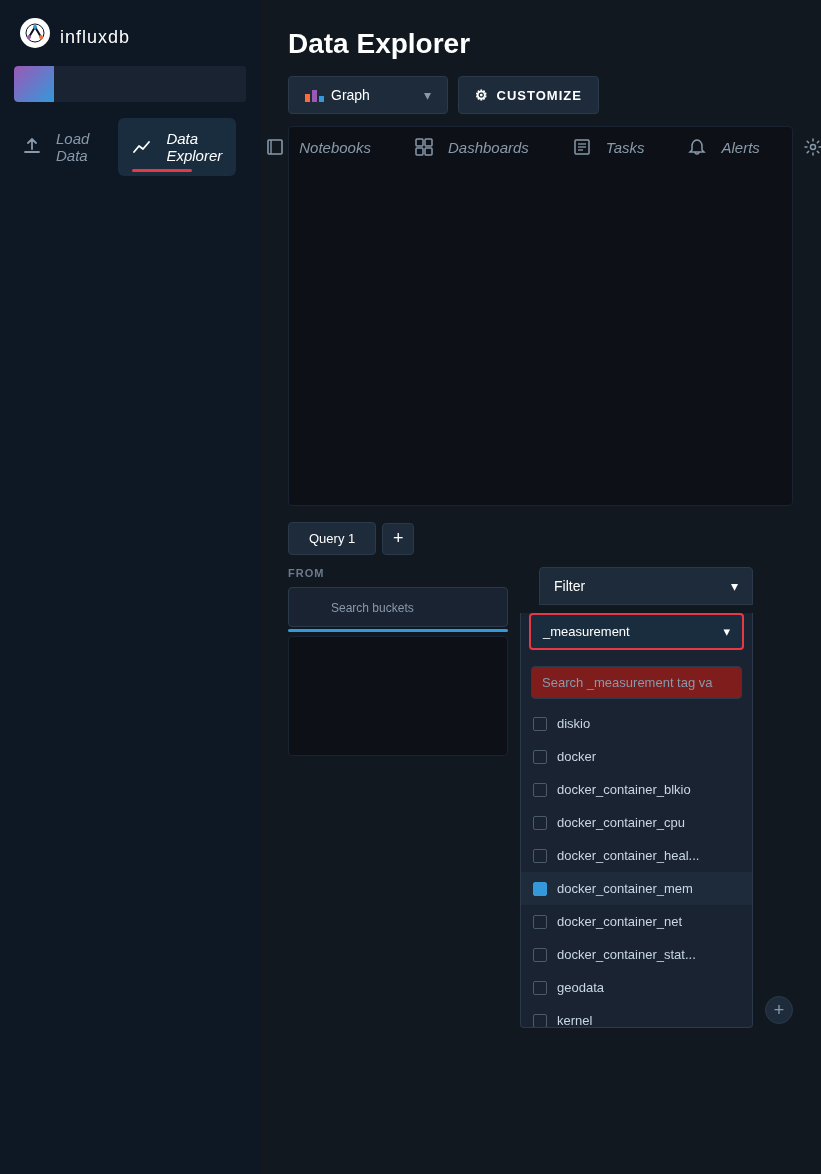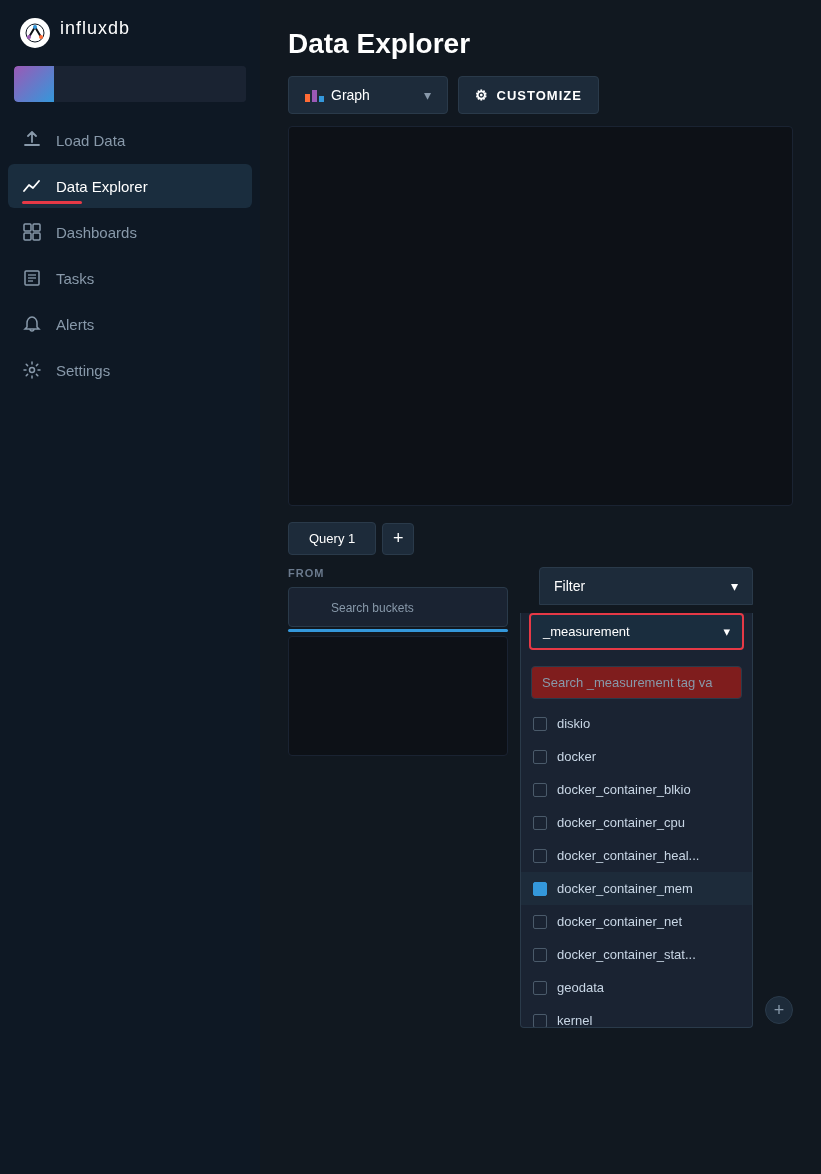--- a/index.html
+++ b/index.html
@@ -18,21 +18,21 @@
       min-height: 1174px;
       background: #0e1824;
       display: flex;
       flex-direction: column;
       padding-top: 0;
       flex-shrink: 0;
     }
 
     .sidebar-logo {
       display: flex;
-      align-items: flex-start;
+      align-items: flex-end;
       padding: 18px 20px;
       gap: 10px;
     }
 
     .logo-icon {
       width: 30px;
       height: 30px;
       border-radius: 50%;
       background: #ffffff;
       display: flex;
@@ -73,23 +73,24 @@
       position: absolute;
       right: 0;
       top: 0;
       left: 40px;
       height: 100%;
       background: #1a2332;
     }
 
     .sidebar-nav {
       display: flex;
-      flex-direction: column;
-      gap: 2px;
+      flex-direction: row;
+      gap: 15px;
       padding: 0 8px;
+      font-style: italic;
     }
 
     .nav-item {
       display: flex;
       align-items: center;
       gap: 14px;
       padding: 12px 14px;
       border-radius: 6px;
       cursor: pointer;
       font-size: 15px;
@@ -485,20 +486,29 @@
     <div class="nav-item active">
       <span class="nav-item-icon">
         <svg width="18" height="18" viewBox="0 0 18 18" fill="none">
           <polyline points="1,14 6,8 10,11 16,4" stroke="#ffffff" stroke-width="1.8" stroke-linecap="round" stroke-linejoin="round"></polyline>
         </svg>
       </span>
       <span>Data Explorer</span>
       <div class="nav-active-underline"></div>
     </div>
 
+    <div class="nav-item">
+      <span class="nav-item-icon">
+        <svg width="18" height="18" viewBox="0 0 18 18" fill="none">
+          <rect x="2" y="2" width="14" height="14" rx="1" stroke="#8899aa" stroke-width="1.6"></rect>
+          <line x1="5" y1="2" x2="5" y2="16" stroke="#8899aa" stroke-width="1.4"></line>
+        </svg>
+      </span>
+      <span>Notebooks</span>
+    </div>
 
     <div class="nav-item">
       <span class="nav-item-icon">
         <svg width="18" height="18" viewBox="0 0 18 18" fill="none">
           <rect x="1" y="1" width="7" height="7" rx="1" stroke="#8899aa" stroke-width="1.5"></rect>
           <rect x="10" y="1" width="7" height="7" rx="1" stroke="#8899aa" stroke-width="1.5"></rect>
           <rect x="1" y="10" width="7" height="7" rx="1" stroke="#8899aa" stroke-width="1.5"></rect>
           <rect x="10" y="10" width="7" height="7" rx="1" stroke="#8899aa" stroke-width="1.5"></rect>
         </svg>
       </span>

